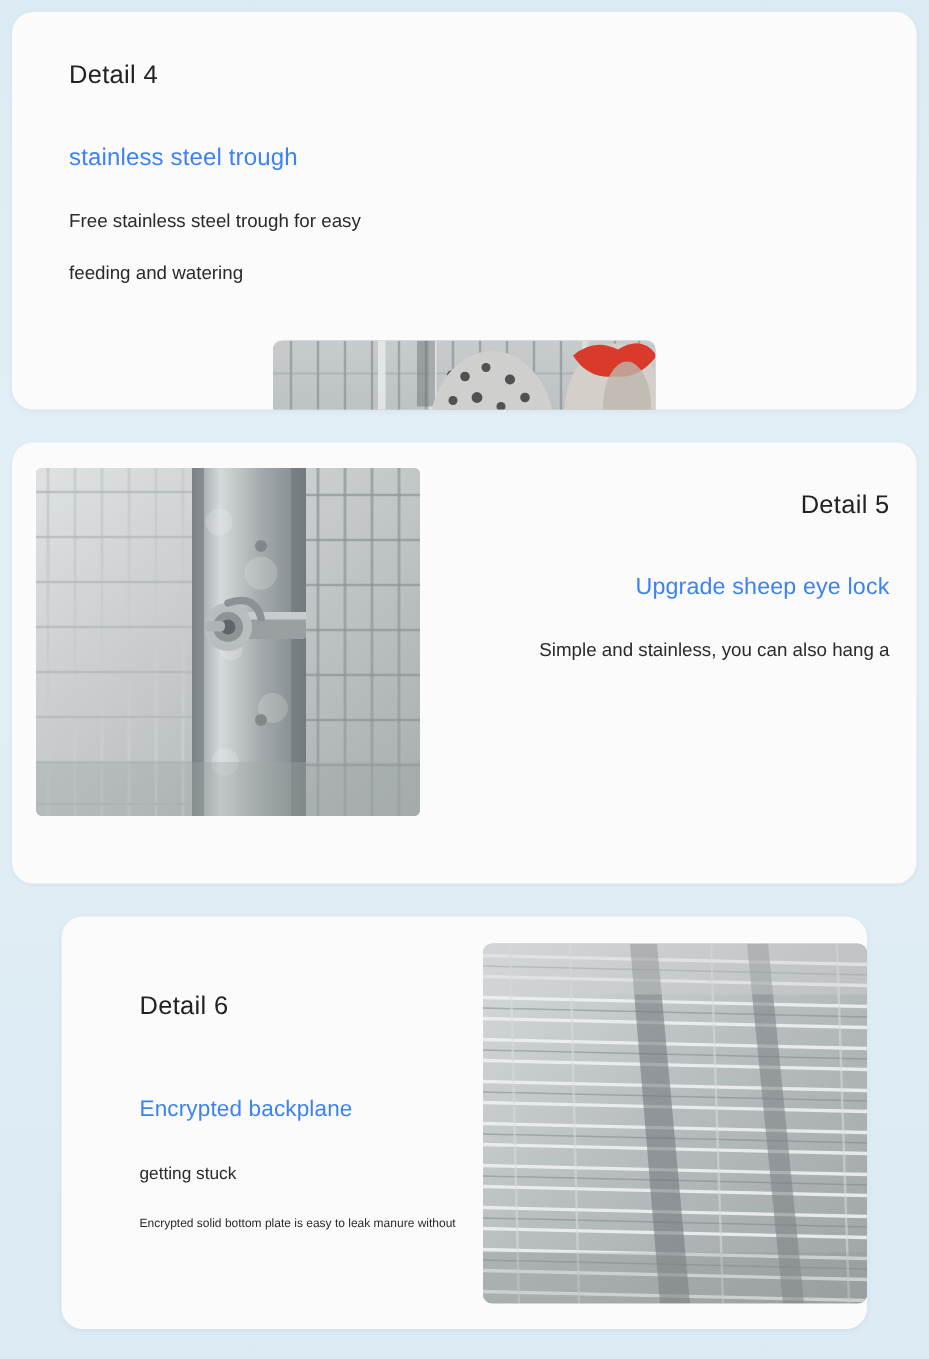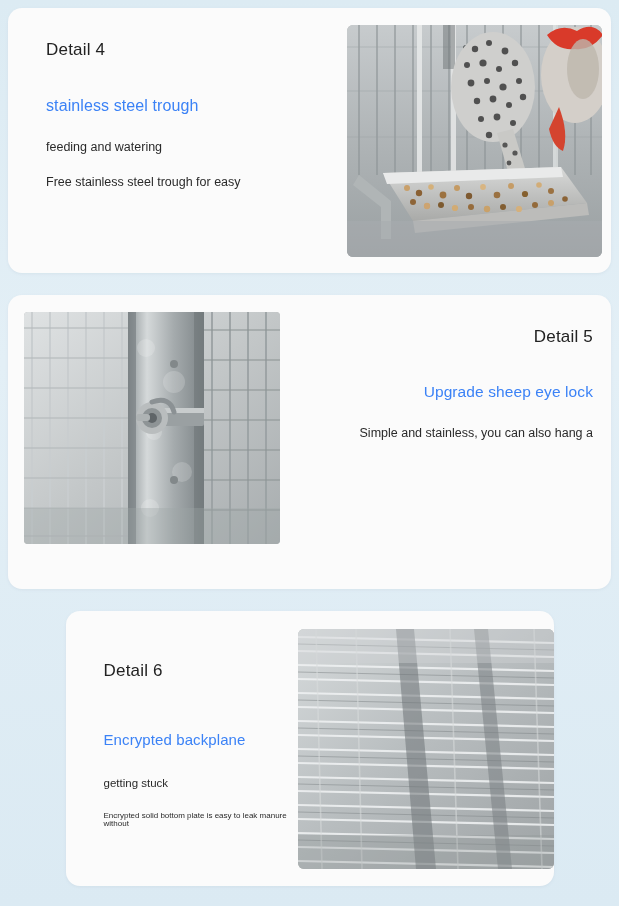--- a/index.html
+++ b/index.html
@@ -29,21 +29,21 @@
     box-sizing: border-box;
     overflow: hidden;
     box-shadow: 0 1px 3px rgba(120,140,155,0.10);
   }
   
   .card-1 {
     width: 603px;
     height: 265px;
     margin: 0 auto 22px auto;
     display: flex;
-    flex-direction: row;
+    flex-direction: column;
   }
   .card-1 .text-col {
     width: 330px;
     padding: 32px 0 0 38px;
     box-sizing: border-box;
   }
   .card-1 .img-col {
     flex: 1;
     display: flex;
     align-items: flex-start;
@@ -67,25 +67,26 @@
     box-sizing: border-box;
   }
   .card-2 .text-col {
     flex: 1;
     padding: 32px 18px 0 0;
     box-sizing: border-box;
     text-align: right;
   }
   
   .card-3 {
-    width: 488px;
+    width: 537px;
     height: 275px;
     margin: 16px auto 0 auto;
     display: flex;
     flex-direction: row;
+    padding-left: 14px;
   }
   .card-3 .text-col {
     width: 330px;
     padding: 50px 0 0 38px;
     box-sizing: border-box;
   }
   .card-3 .img-col {
     flex: 1;
     display: flex;
     align-items: flex-start;
@@ -143,22 +144,22 @@
 </style>
 </head>
 <body>
 
 <div class="page">
 
   <div class="card card-1">
     <div class="text-col">
       <div class="detail-label">Detail 4</div>
       <div class="headline">stainless steel trough</div>
+      <div class="body-line">Free stainless steel trough for easy</div>
       <div class="body-line">feeding and watering</div>
-      <div class="body-line">Free stainless steel trough for easy</div>
     </div>
     <div class="img-col">
       <div class="photo photo-1">
         <svg width="255" height="232" viewBox="0 0 255 232" role="img">
           <defs>
             <linearGradient id="bg1" x1="0" y1="0" x2="0" y2="1">
               <stop offset="0%" stop-color="#c7cbcd"></stop>
               <stop offset="55%" stop-color="#adb2b4"></stop>
               <stop offset="100%" stop-color="#9aa0a2"></stop>
             </linearGradient>

